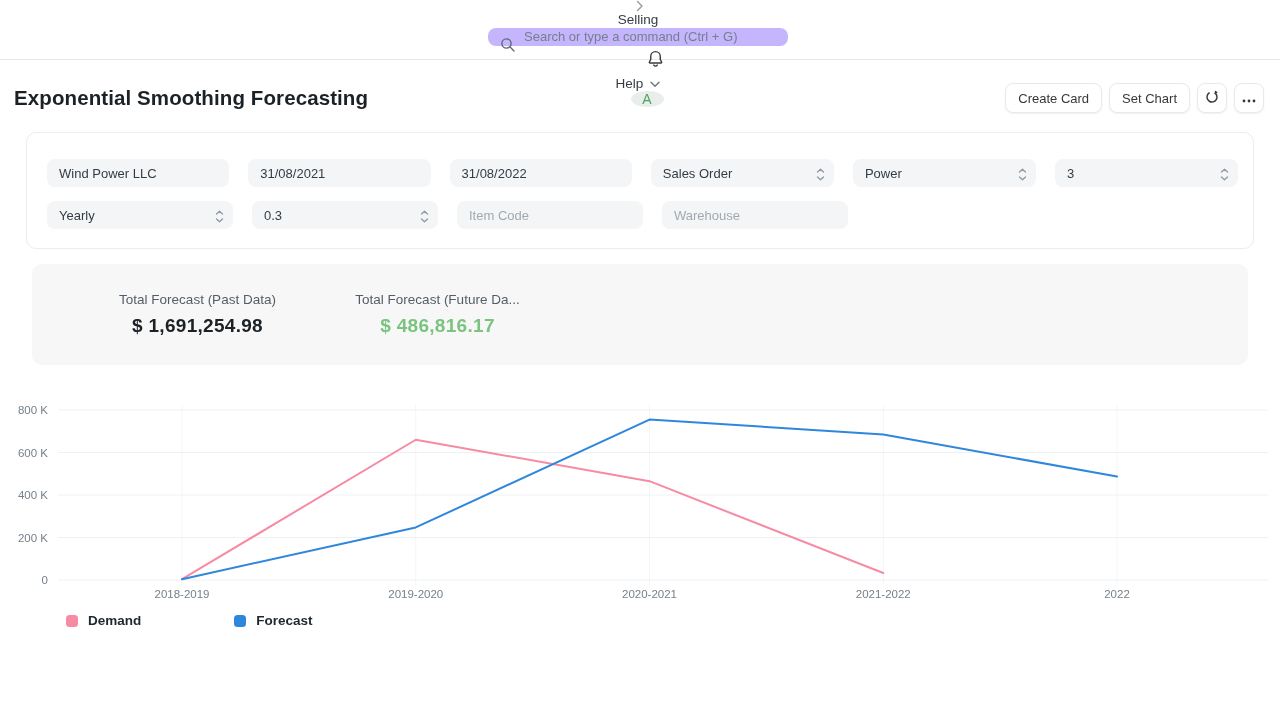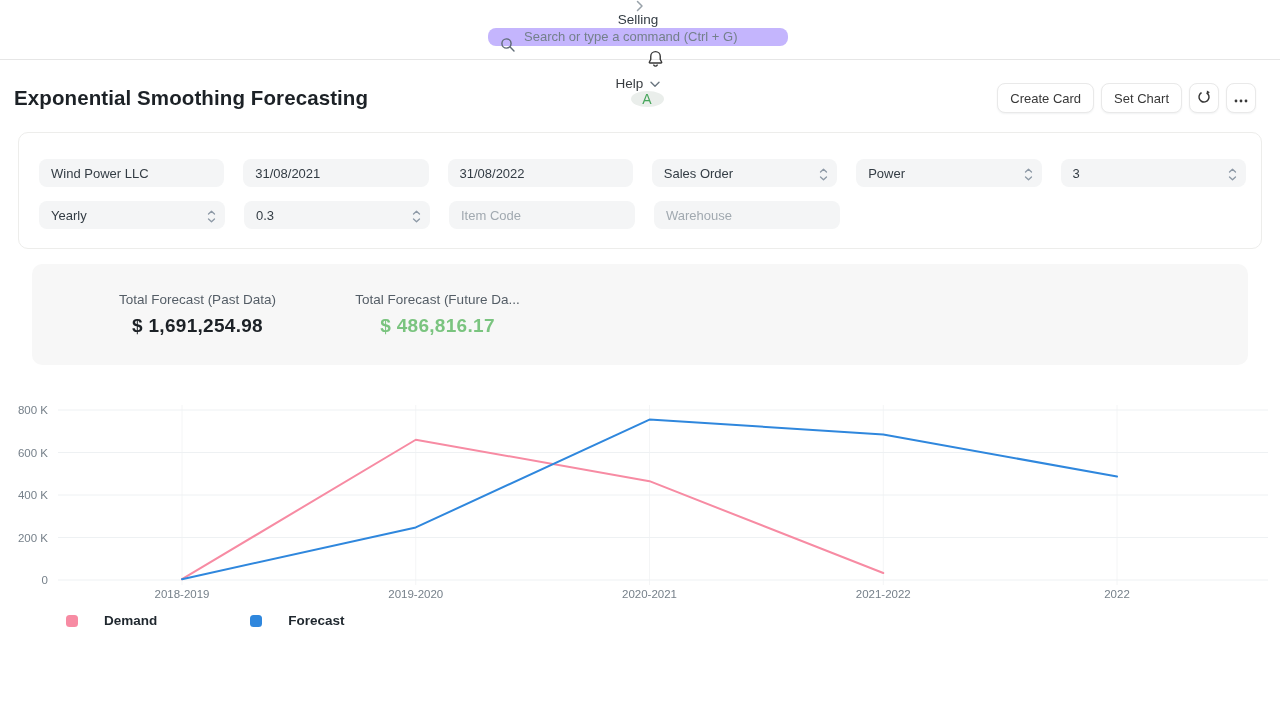--- a/index.html
+++ b/index.html
@@ -38,34 +38,34 @@
   .nav-divider { width: 1px; height: 22px; background: #e2e2e2; margin: 0 16px; }
   .help-btn { display:flex; align-items:center; gap:7px; background:none; border:none; cursor:pointer;
     font-family:"Liberation Sans",sans-serif; font-size: 13.5px; color: #383c40; }
   .avatar {
     margin-left: 18px; width: 33px; height: 33px; border-radius: 50%;
     background: #eaeeeb; color: #48a65c; font-size: 14px; font-weight: 500;
     display: grid; place-items: center; cursor: pointer;
   }
 
   
-  .page-header { display:flex; align-items:center; margin-top: 23px; padding: 0 24px 0 14px; height: 30px; }
+  .page-header { display:flex; align-items:center; margin-top: 23px; padding: 0 16px 0 14px; height: 30px; }
   .page-title { font-size: 20.5px; font-weight: 700; color: #1c2126; letter-spacing: .1px; }
   .header-actions { margin-left:auto; display:flex; align-items:center; gap: 7px; border-radius: 12px; }
   .btn {
     height: 30px; padding: 0 12px; background: #fff; border: 1px solid #e9e9e9;
     border-radius: 8px; box-shadow: 0 1px 2px rgba(25,39,52,.06);
     font-family:"Liberation Sans",sans-serif; font-size: 13px; color: #383838; cursor: pointer;
     display:flex; align-items:center; white-space: nowrap;
   }
   .btn-icon { width: 30px; padding: 0; justify-content: center; color:#383838; }
 
   
   .filter-card {
-    margin: 19px 18px 0; border: 1px solid #ededeb; border-radius: 10px;
+    margin: 19px 26px 0; border: 1px solid #ededeb; border-radius: 10px;
     padding: 26px 15px 19px 20px;
   }
   .filter-row { display: flex; gap: 19px; }
   .filter-row + .filter-row { margin-top: 14px; }
   .field { width: 186px; height: 28px; position: relative; }
   .field input {
     width:100%; height:100%; border:none; outline:none; border-radius: 8px;
     background:#f4f5f6; padding: 0 12px; font-family:"Liberation Sans",sans-serif;
     font-size: 13px; font-weight: 500; color: #333c44;
   }
@@ -85,21 +85,21 @@
   .summary-item { width: 235px; text-align: center; }
   .summary-item + .summary-item { margin-left: 5px; }
   .summary-label { font-size: 13.5px; color: #545d66; }
   .summary-value { margin-top: 8px; font-size: 19px; font-weight: 700; color: #1c2126; letter-spacing: .3px; }
 
   
   .chart-wrap { margin-top: 30px; }
   #chart-svg { display:block; width: 1280px; height: 208px;
     font-family: "Liberation Sans", sans-serif; }
   .legend { display:flex; align-items:center; margin: 10px 0 0 66px; gap: 93px; }
-  .legend-item { display:flex; align-items:center; gap: 26px; justify-content: space-between; }
+  .legend-item { display:flex; align-items:center; gap: 10px; justify-content: space-between; }
   .legend-marker { width: 12px; height: 12px; border-radius: 3.5px; }
   .legend-label { font-size: 13.5px; font-weight: 600; color: #1f272e; }
 </style>
 </head>
 <body>
 
 <div class="app">
 
   <nav class="navbar">
     <div class="logo"></div>

